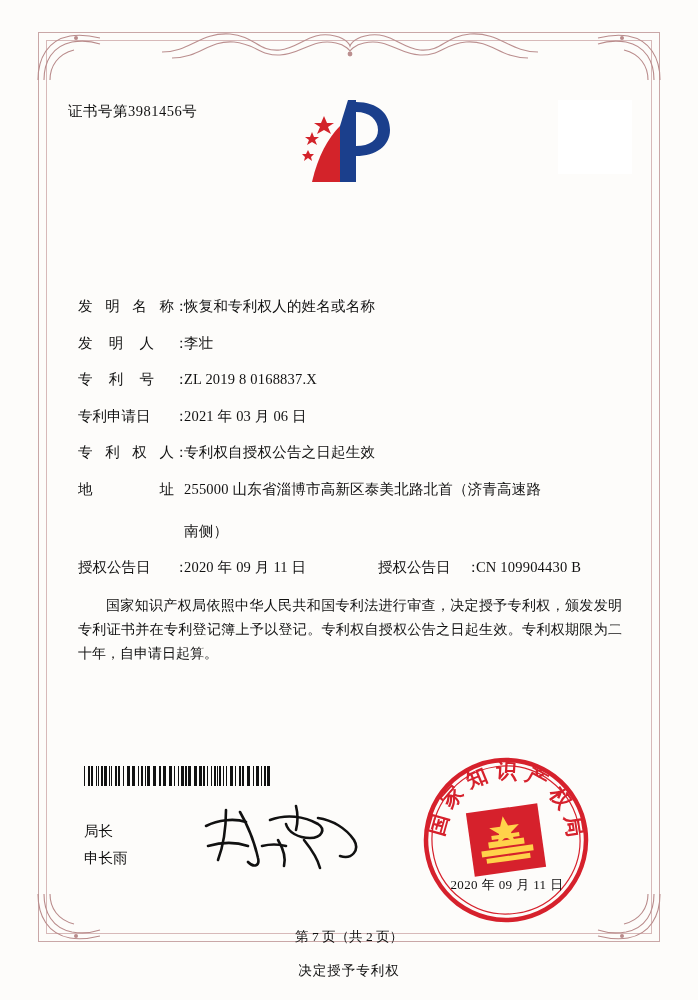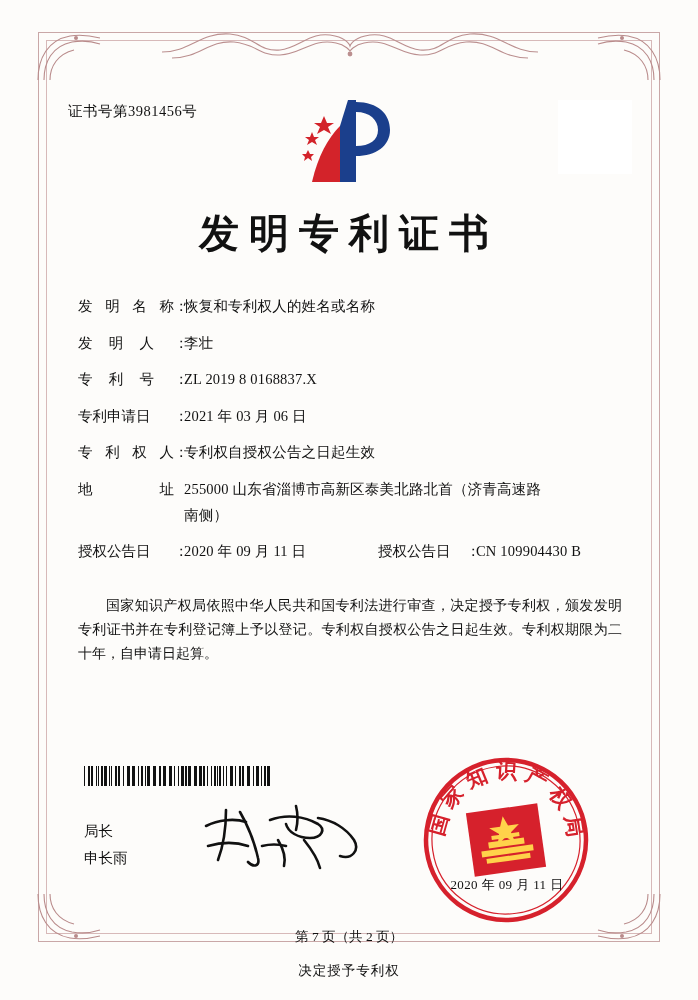--- a/index.html
+++ b/index.html
@@ -149,21 +149,21 @@
     width: 10px;
     text-align: left;
   }
   .field-value {
     flex: 1;
     color: #111;
     letter-spacing: 0.2px;
   }
   .field-value .second-line {
     display: block;
-    margin-top: 6px;
+    margin-top: 22px;
   }
   .row-two-col {
     display: flex;
     width: 100%;
   }
   .row-two-col .col-a { width: 300px; display: flex; }
   .row-two-col .col-b { flex: 1; display: flex; }
   .col-b .field-label { width: 88px; flex: 0 0 88px; }
 
   
@@ -316,21 +316,20 @@
         <polygon points="16,36 18,41 23,41 19,44 21,49 16,46 11,49 13,44 9,41 14,41"></polygon>
         <polygon points="12,54 14,58 18,58 15,61 16,65 12,62 8,65 9,61 6,58 10,58"></polygon>
       </g>
     </svg>
   </div>
 
   <div class="qr">
     <div class="qr-grid" id="qrGrid"><i></i><i></i><i></i><i></i><i></i><i></i><i></i><i style="background: transparent;"></i><i style="background: transparent;"></i><i></i><i style="background: transparent;"></i><i></i><i style="background: transparent;"></i><i style="background: transparent;"></i><i></i><i></i><i></i><i style="background: transparent;"></i><i></i><i></i><i></i><i></i><i></i><i></i><i></i><i></i><i style="background: transparent;"></i><i style="background: transparent;"></i><i style="background: transparent;"></i><i style="background: transparent;"></i><i style="background: transparent;"></i><i></i><i style="background: transparent;"></i><i></i><i></i><i></i><i></i><i></i><i style="background: transparent;"></i><i style="background: transparent;"></i><i></i><i style="background: transparent;"></i><i style="background: transparent;"></i><i></i><i style="background: transparent;"></i><i style="background: transparent;"></i><i style="background: transparent;"></i><i style="background: transparent;"></i><i style="background: transparent;"></i><i></i><i></i><i style="background: transparent;"></i><i></i><i></i><i></i><i style="background: transparent;"></i><i></i><i style="background: transparent;"></i><i style="background: transparent;"></i><i style="background: transparent;"></i><i style="background: transparent;"></i><i></i><i></i><i style="background: transparent;"></i><i style="background: transparent;"></i><i style="background: transparent;"></i><i style="background: transparent;"></i><i style="background: transparent;"></i><i></i><i style="background: transparent;"></i><i></i><i></i><i></i><i style="background: transparent;"></i><i></i><i></i><i style="background: transparent;"></i><i></i><i></i><i></i><i style="background: transparent;"></i><i></i><i style="background: transparent;"></i><i></i><i style="background: transparent;"></i><i></i><i style="background: transparent;"></i><i></i><i></i><i style="background: transparent;"></i><i></i><i></i><i style="background: transparent;"></i><i></i><i style="background: transparent;"></i><i></i><i></i><i></i><i style="background: transparent;"></i><i></i><i></i><i style="background: transparent;"></i><i></i><i></i><i></i><i style="background: transparent;"></i><i></i><i style="background: transparent;"></i><i></i><i></i><i></i><i></i><i style="background: transparent;"></i><i style="background: transparent;"></i><i></i><i></i><i></i><i style="background: transparent;"></i><i></i><i style="background: transparent;"></i><i></i><i></i><i></i><i style="background: transparent;"></i><i></i><i></i><i style="background: transparent;"></i><i style="background: transparent;"></i><i style="background: transparent;"></i><i style="background: transparent;"></i><i style="background: transparent;"></i><i></i><i style="background: transparent;"></i><i></i><i style="background: transparent;"></i><i style="background: transparent;"></i><i></i><i style="background: transparent;"></i><i></i><i></i><i></i><i style="background: transparent;"></i><i style="background: transparent;"></i><i></i><i style="background: transparent;"></i><i style="background: transparent;"></i><i style="background: transparent;"></i><i style="background: transparent;"></i><i style="background: transparent;"></i><i></i><i></i><i></i><i></i><i></i><i></i><i></i><i></i><i style="background: transparent;"></i><i style="background: transparent;"></i><i style="background: transparent;"></i><i></i><i></i><i></i><i style="background: transparent;"></i><i style="background: transparent;"></i><i></i><i></i><i style="background: transparent;"></i><i></i><i></i><i></i><i></i><i></i><i></i><i></i><i style="background: transparent;"></i><i style="background: transparent;"></i><i style="background: transparent;"></i><i style="background: transparent;"></i><i style="background: transparent;"></i><i style="background: transparent;"></i><i style="background: transparent;"></i><i style="background: transparent;"></i><i style="background: transparent;"></i><i style="background: transparent;"></i><i style="background: transparent;"></i><i style="background: transparent;"></i><i></i><i style="background: transparent;"></i><i style="background: transparent;"></i><i style="background: transparent;"></i><i></i><i style="background: transparent;"></i><i style="background: transparent;"></i><i style="background: transparent;"></i><i style="background: transparent;"></i><i style="background: transparent;"></i><i style="background: transparent;"></i><i style="background: transparent;"></i><i style="background: transparent;"></i><i></i><i style="background: transparent;"></i><i style="background: transparent;"></i><i style="background: transparent;"></i><i></i><i></i><i></i><i style="background: transparent;"></i><i></i><i style="background: transparent;"></i><i style="background: transparent;"></i><i></i><i style="background: transparent;"></i><i></i><i></i><i style="background: transparent;"></i><i style="background: transparent;"></i><i style="background: transparent;"></i><i style="background: transparent;"></i><i style="background: transparent;"></i><i></i><i style="background: transparent;"></i><i style="background: transparent;"></i><i style="background: transparent;"></i><i style="background: transparent;"></i><i style="background: transparent;"></i><i></i><i style="background: transparent;"></i><i style="background: transparent;"></i><i style="background: transparent;"></i><i></i><i style="background: transparent;"></i><i style="background: transparent;"></i><i style="background: transparent;"></i><i style="background: transparent;"></i><i style="background: transparent;"></i><i style="background: transparent;"></i><i style="background: transparent;"></i><i></i><i style="background: transparent;"></i><i></i><i></i><i style="background: transparent;"></i><i></i><i></i><i></i><i></i><i></i><i style="background: transparent;"></i><i></i><i style="background: transparent;"></i><i style="background: transparent;"></i><i style="background: transparent;"></i><i></i><i style="background: transparent;"></i><i style="background: transparent;"></i><i style="background: transparent;"></i><i style="background: transparent;"></i><i></i><i style="background: transparent;"></i><i style="background: transparent;"></i><i></i><i style="background: transparent;"></i><i></i><i></i><i style="background: transparent;"></i><i style="background: transparent;"></i><i></i><i style="background: transparent;"></i><i style="background: transparent;"></i><i></i><i></i><i></i><i style="background: transparent;"></i><i style="background: transparent;"></i><i style="background: transparent;"></i><i></i><i></i><i style="background: transparent;"></i><i style="background: transparent;"></i><i style="background: transparent;"></i><i style="background: transparent;"></i><i style="background: transparent;"></i><i style="background: transparent;"></i><i style="background: transparent;"></i><i style="background: transparent;"></i><i style="background: transparent;"></i><i></i><i style="background: transparent;"></i><i style="background: transparent;"></i><i style="background: transparent;"></i><i style="background: transparent;"></i><i style="background: transparent;"></i><i></i><i></i><i></i><i></i><i></i><i></i><i></i><i style="background: transparent;"></i><i style="background: transparent;"></i><i></i><i></i><i style="background: transparent;"></i><i style="background: transparent;"></i><i></i><i></i><i style="background: transparent;"></i><i style="background: transparent;"></i><i style="background: transparent;"></i><i></i><i style="background: transparent;"></i><i style="background: transparent;"></i><i></i><i style="background: transparent;"></i><i style="background: transparent;"></i><i></i><i></i><i></i><i></i><i style="background: transparent;"></i><i style="background: transparent;"></i><i style="background: transparent;"></i><i style="background: transparent;"></i><i style="background: transparent;"></i><i style="background: transparent;"></i><i></i><i></i><i style="background: transparent;"></i><i style="background: transparent;"></i><i style="background: transparent;"></i><i style="background: transparent;"></i><i style="background: transparent;"></i><i style="background: transparent;"></i><i></i><i style="background: transparent;"></i><i style="background: transparent;"></i><i></i><i></i><i></i><i style="background: transparent;"></i><i></i><i style="background: transparent;"></i><i style="background: transparent;"></i><i></i><i></i><i style="background: transparent;"></i><i style="background: transparent;"></i><i style="background: transparent;"></i><i style="background: transparent;"></i><i></i><i style="background: transparent;"></i><i style="background: transparent;"></i><i></i><i style="background: transparent;"></i><i style="background: transparent;"></i><i style="background: transparent;"></i><i style="background: transparent;"></i><i></i><i></i><i style="background: transparent;"></i><i></i><i style="background: transparent;"></i><i></i><i style="background: transparent;"></i><i style="background: transparent;"></i><i style="background: transparent;"></i><i style="background: transparent;"></i><i></i><i></i><i></i><i style="background: transparent;"></i><i></i><i style="background: transparent;"></i><i style="background: transparent;"></i><i style="background: transparent;"></i><i></i><i></i><i style="background: transparent;"></i><i style="background: transparent;"></i><i style="background: transparent;"></i><i style="background: transparent;"></i><i></i><i></i><i></i><i style="background: transparent;"></i><i></i><i style="background: transparent;"></i><i style="background: transparent;"></i><i style="background: transparent;"></i><i></i><i></i><i style="background: transparent;"></i><i style="background: transparent;"></i><i style="background: transparent;"></i><i></i><i style="background: transparent;"></i><i></i><i></i><i></i><i style="background: transparent;"></i><i style="background: transparent;"></i><i style="background: transparent;"></i><i></i><i style="background: transparent;"></i><i style="background: transparent;"></i><i></i><i style="background: transparent;"></i><i style="background: transparent;"></i><i></i><i style="background: transparent;"></i><i></i><i style="background: transparent;"></i><i></i><i></i><i></i><i style="background: transparent;"></i><i></i><i></i><i style="background: transparent;"></i><i style="background: transparent;"></i><i></i><i style="background: transparent;"></i><i style="background: transparent;"></i><i style="background: transparent;"></i><i style="background: transparent;"></i><i style="background: transparent;"></i><i style="background: transparent;"></i><i style="background: transparent;"></i><i style="background: transparent;"></i><i style="background: transparent;"></i><i style="background: transparent;"></i><i></i><i></i><i></i><i style="background: transparent;"></i><i></i><i></i><i style="background: transparent;"></i><i></i><i></i><i style="background: transparent;"></i><i style="background: transparent;"></i><i style="background: transparent;"></i><i style="background: transparent;"></i><i style="background: transparent;"></i><i></i><i style="background: transparent;"></i><i></i><i></i><i></i><i></i><i></i><i></i><i></i><i></i><i style="background: transparent;"></i><i></i><i style="background: transparent;"></i><i></i><i style="background: transparent;"></i><i></i><i style="background: transparent;"></i><i></i><i></i><i style="background: transparent;"></i><i></i><i></i><i></i><i style="background: transparent;"></i><i style="background: transparent;"></i><i style="background: transparent;"></i><i></i><i style="background: transparent;"></i><i></i><i style="background: transparent;"></i><i style="background: transparent;"></i><i style="background: transparent;"></i><i style="background: transparent;"></i><i style="background: transparent;"></i><i></i><i style="background: transparent;"></i><i style="background: transparent;"></i><i style="background: transparent;"></i><i></i><i></i><i></i><i></i><i></i><i style="background: transparent;"></i><i style="background: transparent;"></i><i style="background: transparent;"></i><i style="background: transparent;"></i><i style="background: transparent;"></i><i style="background: transparent;"></i><i style="background: transparent;"></i><i></i><i style="background: transparent;"></i><i style="background: transparent;"></i><i></i><i style="background: transparent;"></i><i></i><i></i><i></i><i style="background: transparent;"></i><i></i><i></i><i style="background: transparent;"></i><i style="background: transparent;"></i><i style="background: transparent;"></i><i></i><i style="background: transparent;"></i><i style="background: transparent;"></i><i style="background: transparent;"></i><i style="background: transparent;"></i><i style="background: transparent;"></i><i></i><i></i><i style="background: transparent;"></i><i></i><i></i><i></i><i style="background: transparent;"></i><i></i><i></i><i style="background: transparent;"></i><i></i><i></i><i></i><i style="background: transparent;"></i><i></i><i style="background: transparent;"></i><i></i><i></i><i></i><i style="background: transparent;"></i><i></i><i style="background: transparent;"></i><i></i><i style="background: transparent;"></i><i style="background: transparent;"></i><i></i><i style="background: transparent;"></i><i style="background: transparent;"></i><i style="background: transparent;"></i><i></i><i></i><i></i><i style="background: transparent;"></i><i></i><i style="background: transparent;"></i><i></i><i></i><i></i><i style="background: transparent;"></i><i></i><i></i><i></i><i style="background: transparent;"></i><i></i><i></i><i></i><i style="background: transparent;"></i><i style="background: transparent;"></i><i></i><i></i><i style="background: transparent;"></i><i></i><i style="background: transparent;"></i><i style="background: transparent;"></i><i style="background: transparent;"></i><i style="background: transparent;"></i><i></i><i></i><i></i><i style="background: transparent;"></i><i style="background: transparent;"></i><i style="background: transparent;"></i><i style="background: transparent;"></i><i style="background: transparent;"></i><i></i><i style="background: transparent;"></i><i style="background: transparent;"></i><i style="background: transparent;"></i><i style="background: transparent;"></i><i></i><i style="background: transparent;"></i><i></i><i style="background: transparent;"></i><i></i><i></i><i></i><i style="background: transparent;"></i><i></i><i></i><i style="background: transparent;"></i><i style="background: transparent;"></i><i style="background: transparent;"></i><i style="background: transparent;"></i><i></i><i></i><i></i><i></i><i></i><i></i><i></i><i style="background: transparent;"></i><i style="background: transparent;"></i><i></i><i></i><i></i><i style="background: transparent;"></i><i style="background: transparent;"></i><i></i><i></i><i></i><i></i><i style="background: transparent;"></i><i></i><i></i><i style="background: transparent;"></i><i></i><i style="background: transparent;"></i><i></i></div>
   </div>
 
-  <div class="title">发明专利证书</div>
 
   <div class="fields">
 
     <div class="field-row">
       <div class="field-label spread">
         <span>发</span>
           <span>明</span>
           <span>名</span>
           <span>称</span>
       </div>

